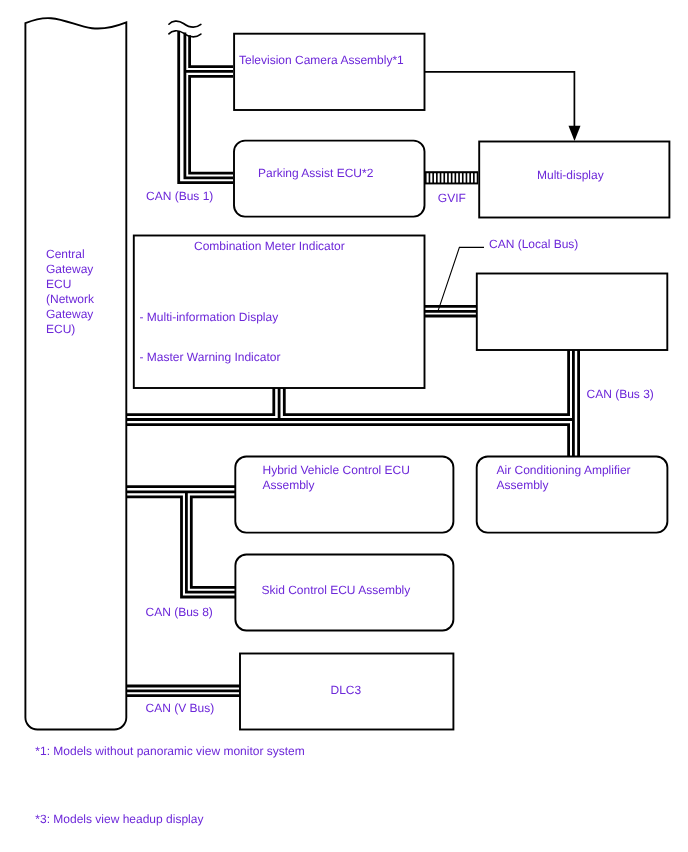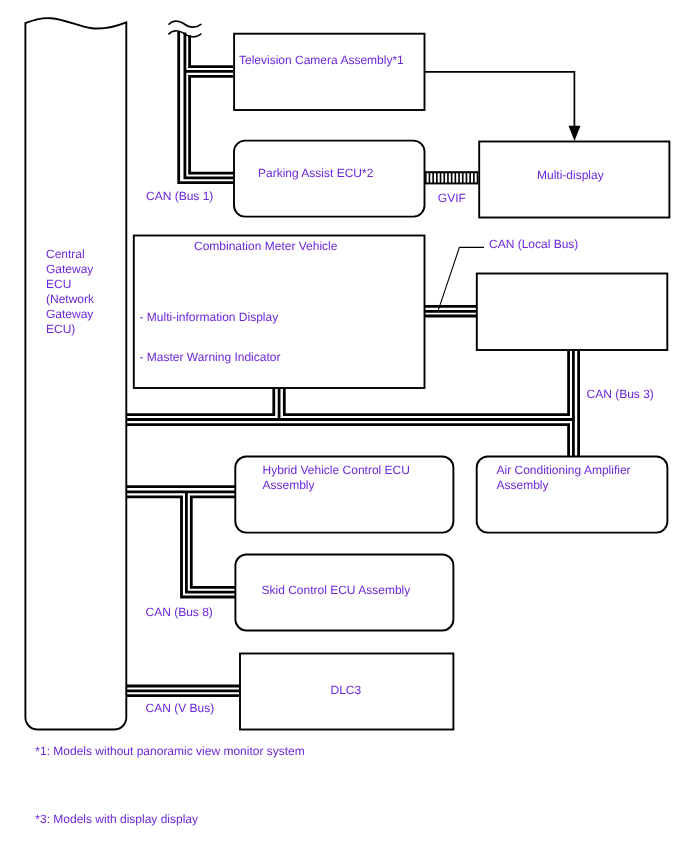--- a/index.html
+++ b/index.html
@@ -90,32 +90,32 @@
 
   <div class="lbl" style="left:46px;top:247.4px;">Central
 Gateway
 ECU
 (Network
 Gateway
 ECU)</div>
   <div class="lbl" style="left:239px;top:53px;">Television Camera Assembly*1</div>
   <div class="lbl" style="left:258px;top:165.6px;">Parking Assist ECU*2</div>
   <div class="lbl" style="left:537px;top:168px;">Multi-display</div>
-  <div class="lbl" style="left:194px;top:239.3px;">Combination Meter Vehicle</div>
+  <div class="lbl" style="left:194px;top:239.3px;">Combination Meter Indicator</div>
   <div class="lbl" style="left:139.5px;top:309.6px;">- Multi-information Display</div>
   <div class="lbl" style="left:139.5px;top:349.6px;">- Master Warning Indicator</div>
   <div class="lbl" style="left:262.5px;top:462.6px;">Hybrid Vehicle Control ECU
 Assembly</div>
   <div class="lbl" style="left:496.5px;top:462.8px;">Air Conditioning Amplifier
 Assembly</div>
   <div class="lbl" style="left:261.5px;top:583.4px;">Skid Control ECU Assembly</div>
   <div class="lbl" style="left:330.5px;top:683px;">DLC3</div>
 
   <div class="lbl" style="left:146px;top:188.5px;">CAN (Bus 1)</div>
   <div class="lbl" style="left:437.8px;top:190.8px;">GVIF</div>
   <div class="lbl" style="left:489px;top:236.8px;">CAN (Local Bus)</div>
   <div class="lbl" style="left:586.5px;top:386.8px;">CAN (Bus 3)</div>
   <div class="lbl" style="left:145.5px;top:605px;">CAN (Bus 8)</div>
   <div class="lbl" style="left:145.5px;top:701px;">CAN (V Bus)</div>
 
   <div class="lbl" style="left:35.3px;top:744.2px;">*1: Models without panoramic view monitor system</div>
-  <div class="lbl" style="left:35.3px;top:812.1px;">*3: Models with display display</div>
+  <div class="lbl" style="left:35.3px;top:812.1px;">*3: Models view headup display</div>
 </div>
 
 </body></html>

